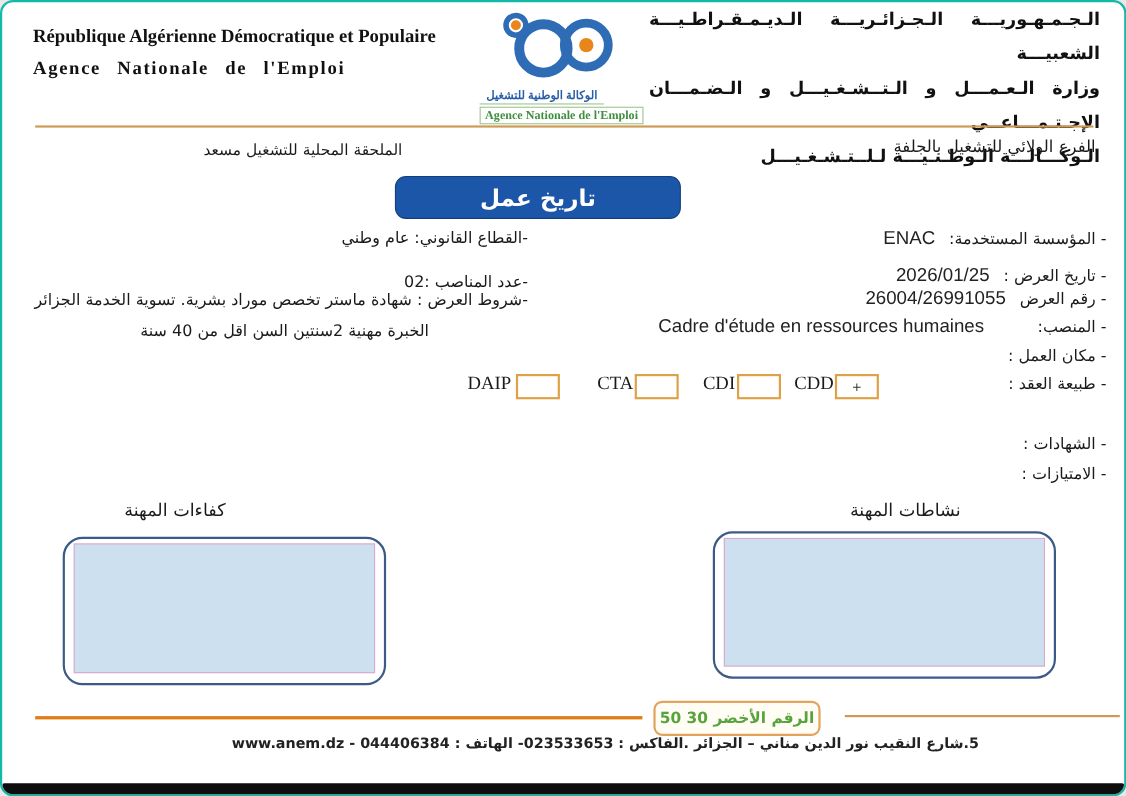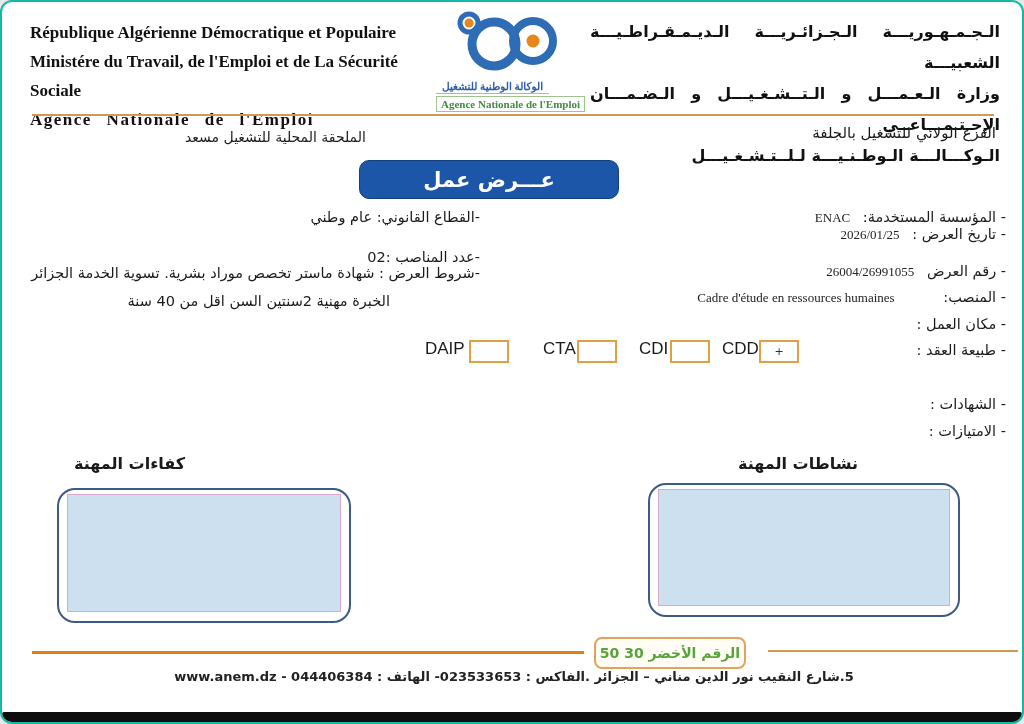--- a/index.html
+++ b/index.html
@@ -6,71 +6,70 @@
   .page{
     position:relative;width:1020px;height:720px;margin:0 auto;
     background:#ffffff;overflow:hidden;
     border:2px solid #14b8a6;border-radius:12px;
     font-family:"DejaVu Sans",sans-serif;color:#1a1a1a;
   }
   
   .hdr-fr{position:absolute;left:28px;top:16px;width:400px;
     font-family:"Liberation Serif",serif;font-weight:bold;font-size:17px;line-height:29px;color:#111;}
   .hdr-fr .l3{letter-spacing:1.5px;word-spacing:9px;}
-  .hdr-ar{position:absolute;right:22px;top:14px;width:410px;direction:rtl;text-align:justify;
+  .hdr-ar{position:absolute;right:22px;top:0;width:410px;direction:rtl;text-align:justify;
     font-weight:bold;font-size:16px;line-height:31px;color:#111;}
   .logo-wrap{position:absolute;left:434px;top:6px;width:160px;text-align:left;font-family:Liberation Serif, serif;}
   .logo-ar{font-size:10.5px;font-weight:bold;color:#2a5fa8;direction:rtl;line-height:13px;
     border-bottom:1px solid #9fc48f;display:inline-block;padding:0 6px;}
   .logo-fr{font-size:11px;font-weight:bold;color:#3f8f3f;border:1px solid #9fc48f;
     display:inline-block;padding:0 4px;margin-top:1px;line-height:14px;}
   .rule-top{position:absolute;left:30px;top:112px;width:962px;height:2px;background:#cf9b54;}
   
   .sub-right{position:absolute;right:26px;top:122px;direction:rtl;font-size:15px;}
   .sub-left{position:absolute;left:183px;top:127px;direction:rtl;font-size:14px;}
   
   .banner{position:absolute;left:357px;top:158px;width:258px;height:37px;
     background:#1c56a9;border:1px solid #12407e;border-radius:10px;
     display:flex;align-items:center;justify-content:center;
     color:#fff;font-weight:bold;font-size:21px;direction:rtl;}
   
   .rrow{position:absolute;right:16px;direction:rtl;text-align:right;white-space:nowrap;
     font-size:14.5px;line-height:22px;}
   .rval{margin-right:8px;}
-  .rval-ltr{direction:ltr;unicode-bidi:embed;font-family:Liberation Serif, serif;font-size:13px;color:#222;}
+  .rval-ltr{direction:ltr;unicode-bidi:embed;font-family:Liberation Sans, sans-serif;font-size:17px;color:#222;}
   .gap-lg{margin-right:44px;}
   .lrow{position:absolute;right:542px;direction:rtl;text-align:left;white-space:nowrap;
     font-size:14.5px;line-height:22px;}
-  .ct-label{position:absolute;font-family:Liberation Sans, sans-serif;font-size:17px;color:#1a1a1a;}
+  .ct-label{position:absolute;font-family:Liberation Serif, serif;font-size:17px;color:#1a1a1a;}
   .ct-box{position:absolute;width:36px;height:19px;border:2px solid #dfa146;background:#fff;
     display:flex;align-items:center;justify-content:center;font-size:11px;color:#333;}
   
-  .sec-title{position:absolute;width:170px;text-align:left;font-weight:bold;font-size:16px;direction:rtl;}
+  .sec-title{position:absolute;width:170px;text-align:center;font-weight:normal;font-size:16px;direction:rtl;}
   .big-box{position:absolute;border:2px solid #3c5a88;border-radius:18px;background:#fff;}
   .big-box .inner{position:absolute;left:8px;right:8px;top:4px;bottom:9px;
     background:#cde0f0;border:1px solid #dca8cc;}
   
   .rule-bl{position:absolute;left:30px;top:649px;width:552px;height:3px;background:#e07d15;}
   .rule-br{position:absolute;left:766px;top:648px;width:250px;height:2px;background:#cf9b54;}
   .green-box{position:absolute;left:592px;top:635px;width:148px;height:28px;
     background:#fffdf4;border:2px solid #e3a35c;border-radius:8px;
     display:flex;align-items:center;justify-content:center;
     color:#57a33c;font-weight:bold;font-size:14px;direction:rtl;}
-  .footer-line{position:absolute;left:120px;top:667px;width:784px;text-align:center;direction:rtl;
+  .footer-line{position:absolute;left:104px;top:667px;width:784px;text-align:right;direction:rtl;
     font-size:13px;font-weight:bold;color:#222;}
   .black-bar{position:absolute;left:0;top:710px;width:100%;height:12px;background:#0d0d0d;border-radius:2px;}
 </style>
 </head>
 <body>
 
 <div class="page">
 
   <div class="hdr-fr">
     <div>République Algérienne Démocratique et Populaire</div>
-    <div>Ministére du Travail, de l'Emploi et de La Sécurité Sociale</div>
     <div class="l3">Agence Nationale de l'Emploi</div>
   </div>
 
   <div class="logo-wrap">
     <svg width="150" height="64" viewBox="0 0 150 64">
       <circle cx="58" cy="36" r="22" fill="none" stroke="#2e6cb5" stroke-width="9"></circle>
       <circle cx="97" cy="33" r="20" fill="none" stroke="#2e6cb5" stroke-width="8"></circle>
       <circle cx="33" cy="15" r="9" fill="none" stroke="#2e6cb5" stroke-width="5"></circle>
       <circle cx="33" cy="15" r="4.5" fill="#e8861c"></circle>
       <circle cx="97" cy="33" r="6.5" fill="#e8861c"></circle>
@@ -84,28 +83,28 @@
     <div>وزارة الـعـمـــل و الـتــشـغـيـــل و الـضـمـــان الإجـتـمـــاعــي</div>
     <div>الـوكـــالـــة الـوطـنـيـــة لـلــتـشـغـيـــل</div>
   </div>
 
   <div class="rule-top"></div>
 
   <div class="sub-right">الفرع الولائي للتشغيل بالجلفة</div>
   <div class="sub-left">الملحقة المحلية للتشغيل مسعد</div>
 
   <div class="banner">
-    <span>عـــرض عمل</span>
+    <span>تاريخ عمل</span>
   </div>
 
   <div class="rrow" style="top:204px">
     <span>- المؤسسة المستخدمة:</span>
     <span class="rval rval-ltr">ENAC</span>
   </div>
-  <div class="rrow" style="top:221px">
+  <div class="rrow" style="top:237px">
     <span>- تاريخ العرض :</span>
     <span class="rval rval-ltr">2026/01/25</span>
   </div>
   <div class="rrow" style="top:258px">
     <span>- رقم العرض</span>
     <span class="rval rval-ltr">26004/26991055</span>
   </div>
   <div class="rrow" style="top:284px">
     <span>- المنصب:</span>
     <span class="rval rval-ltr gap-lg">Cadre d'étude en ressources humaines</span>

